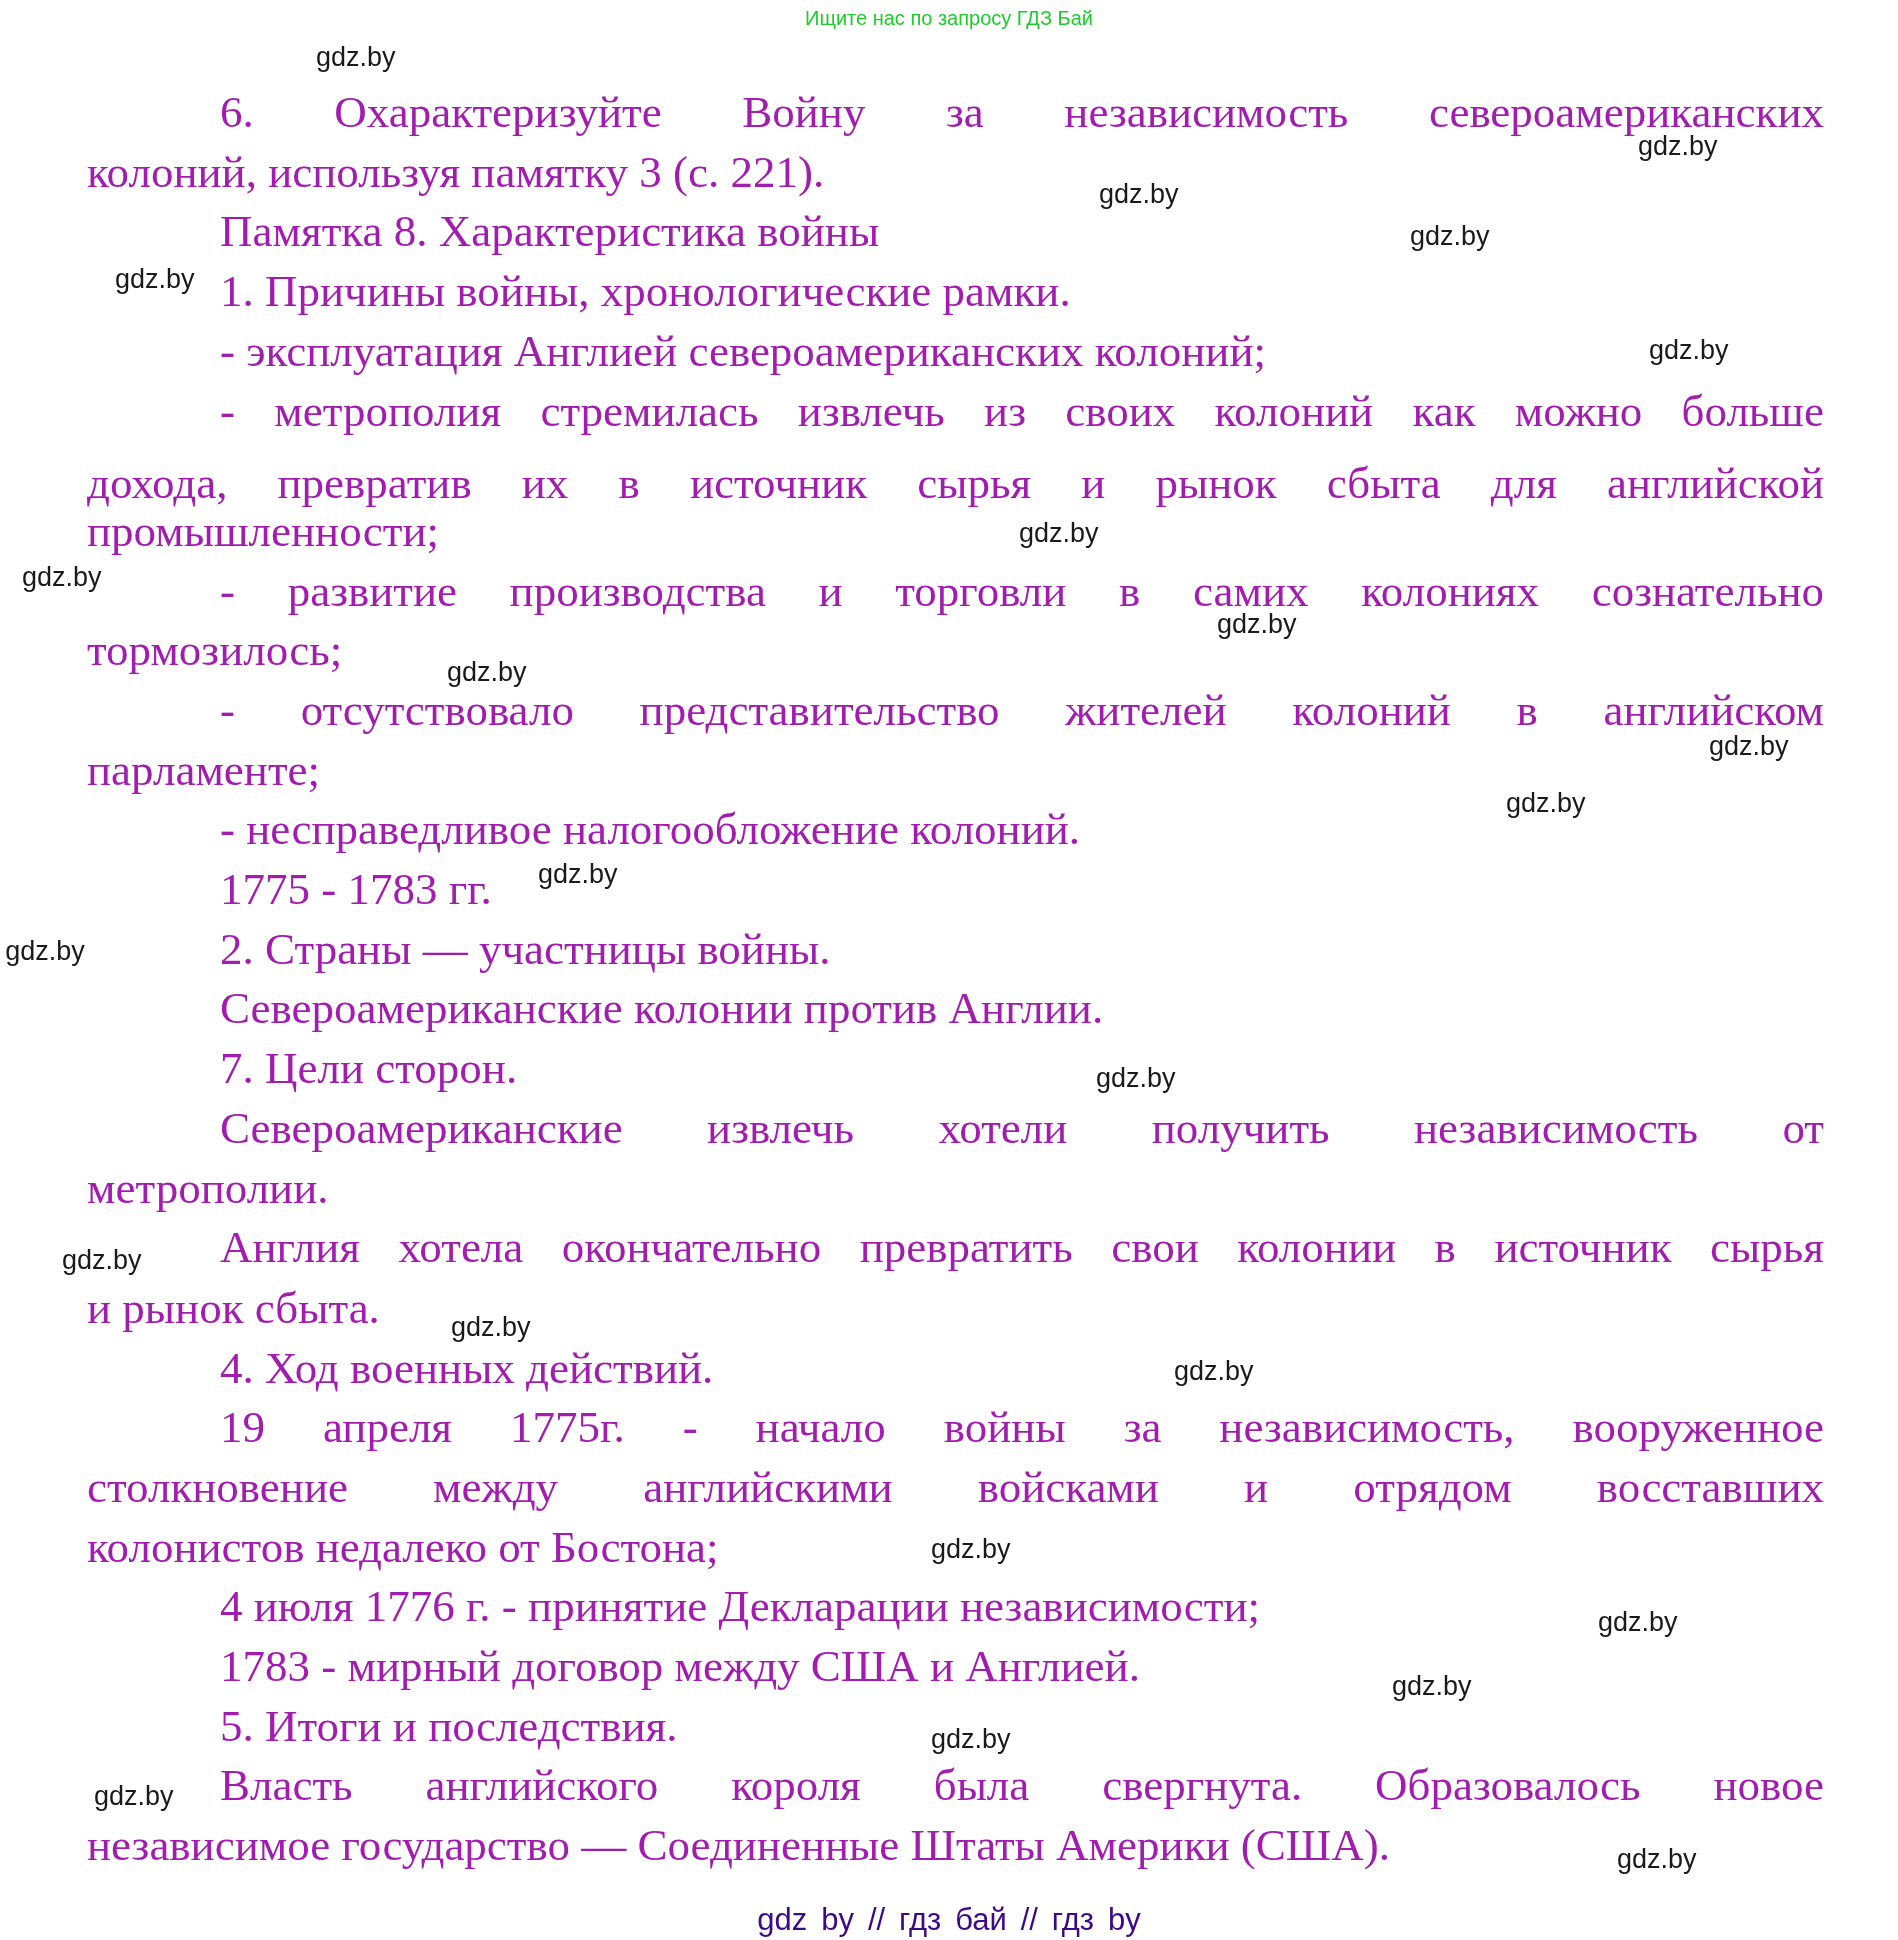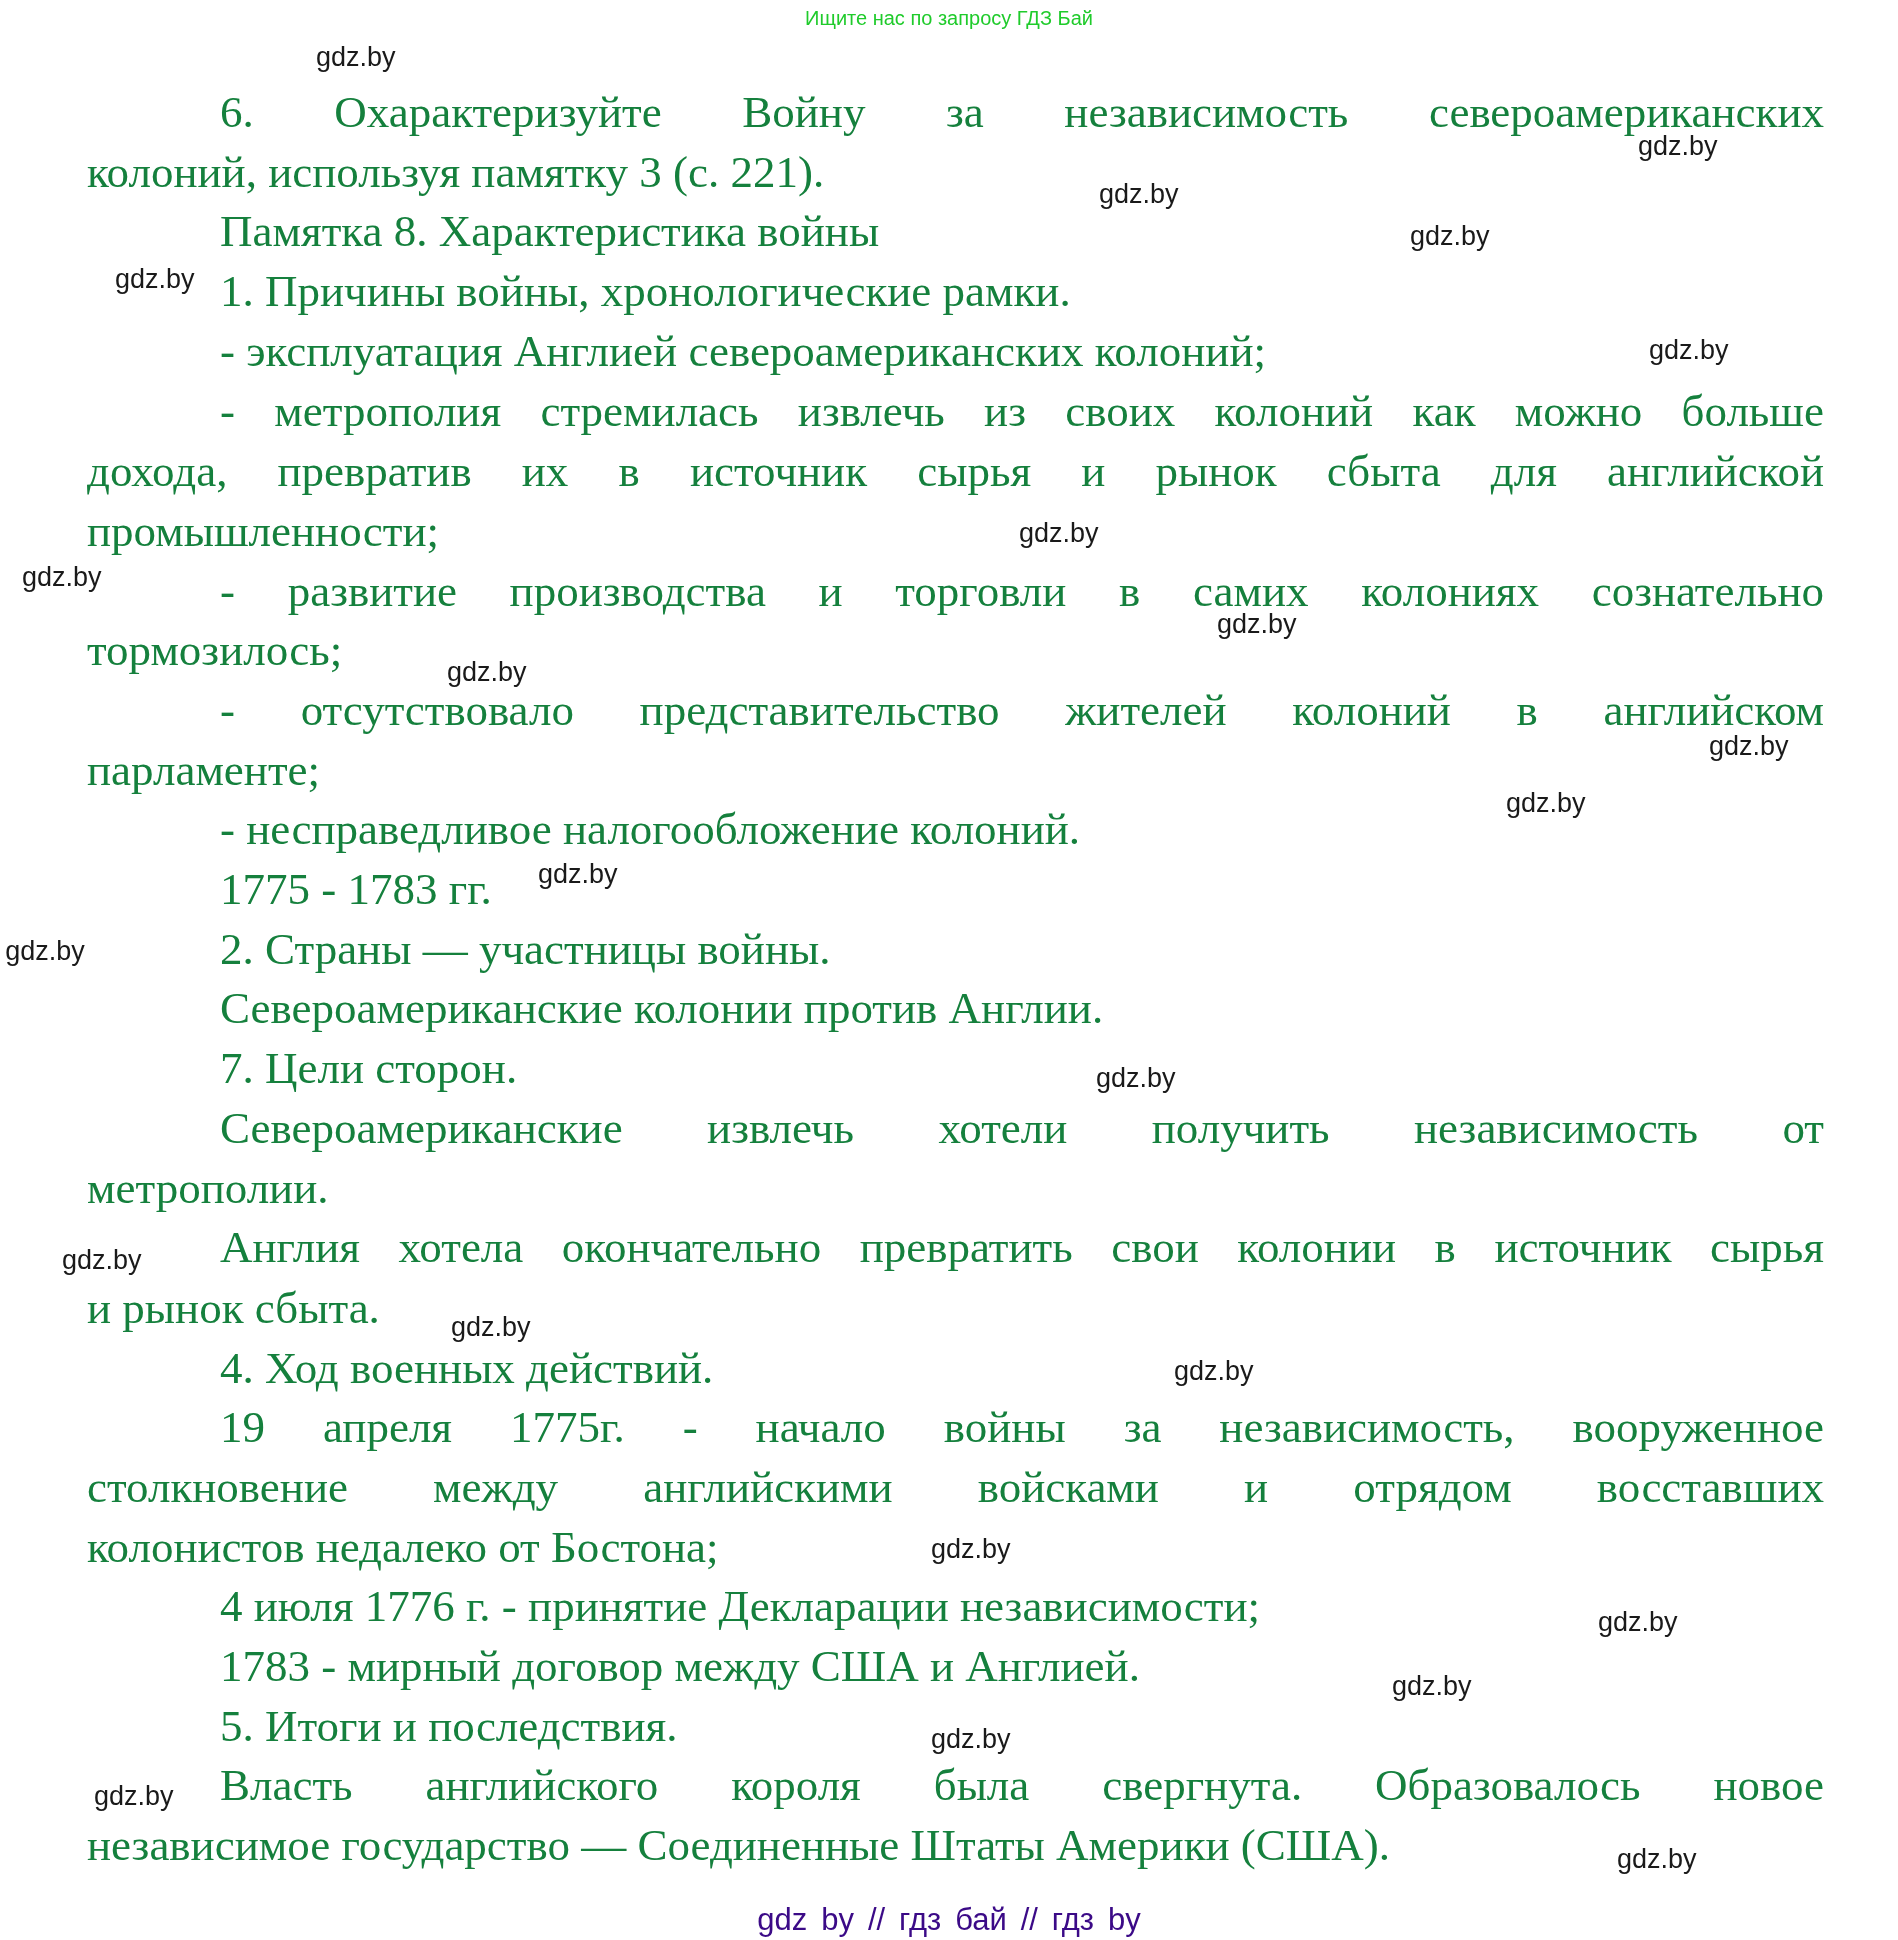--- a/index.html
+++ b/index.html
@@ -10,21 +10,21 @@
     font-size: 20px; line-height: 36px; color: #1fcb2b;
   }
   .footer {
     position: absolute; left: 0; top: 1902px; width: 1898px; height: 36px;
     text-align: center; font-family: "Liberation Sans", "DejaVu Sans", sans-serif;
     font-size: 31px; line-height: 36px; color: #3b0a87; word-spacing: 5.3px;
   }
   .line {
     position: absolute; height: 60px; line-height: 60px;
     font-family: "Liberation Serif", "DejaVu Serif", serif;
-    font-size: 45px; color: #15803d; white-space: nowrap;
+    font-size: 45px; color: #a21caf; white-space: nowrap;
   }
   .just {
     text-align: justify; text-align-last: justify; white-space: normal;
   }
   .wm {
     position: absolute; font-family: "Liberation Sans", "DejaVu Sans", sans-serif;
     font-size: 27px; line-height: 28.5px; color: #1a1a1a; white-space: nowrap;
   }
 </style>
 </head>
@@ -33,21 +33,21 @@
 <div class="header">Ищите нас по запросу ГДЗ Бай</div>
 
 <div>
 
   <div class="line just" style="left:220px;width:1604px;top:82px">6. Охарактеризуйте Войну за независимость североамериканских</div>
   <div class="line" style="left:87px;top:142px">колоний, используя памятку 3 (с. 221).</div>
   <div class="line" style="left:220px;top:201px">Памятка 8. Характеристика войны</div>
   <div class="line" style="left:220px;top:261px">1. Причины войны, хронологические рамки.</div>
   <div class="line" style="left:220px;top:321px">- эксплуатация Англией североамериканских колоний;</div>
   <div class="line just" style="left:220px;width:1604px;top:381px">- метрополия стремилась извлечь из своих колоний как можно больше</div>
-  <div class="line just" style="left:87px;width:1737px;top:441px">дохода, превратив их в источник сырья и рынок сбыта для английской</div>
+  <div class="line just" style="left:87px;width:1737px;top:453px">дохода, превратив их в источник сырья и рынок сбыта для английской</div>
   <div class="line" style="left:87px;top:501px">промышленности;</div>
   <div class="line just" style="left:220px;width:1604px;top:561px">- развитие производства и торговли в самих колониях сознательно</div>
   <div class="line" style="left:87px;top:620px">тормозилось;</div>
   <div class="line just" style="left:220px;width:1604px;top:680px">- отсутствовало представительство жителей колоний в английском</div>
   <div class="line" style="left:87px;top:740px">парламенте;</div>
   <div class="line" style="left:220px;top:799px">- несправедливое налогообложение колоний.</div>
   <div class="line" style="left:220px;top:859px">1775 - 1783 гг.</div>
   <div class="line" style="left:220px;top:919px">2. Страны — участницы войны.</div>
   <div class="line" style="left:220px;top:978px">Североамериканские колонии против Англии.</div>
   <div class="line" style="left:220px;top:1038px">7. Цели сторон.</div>

